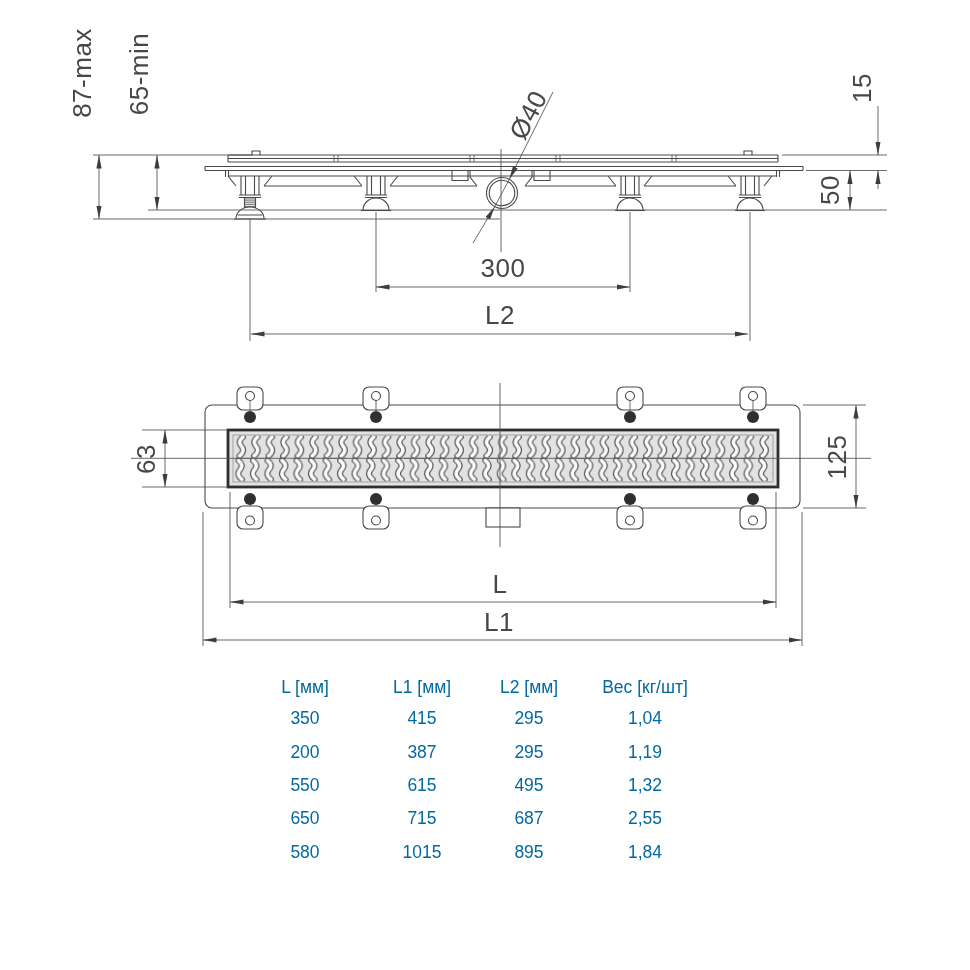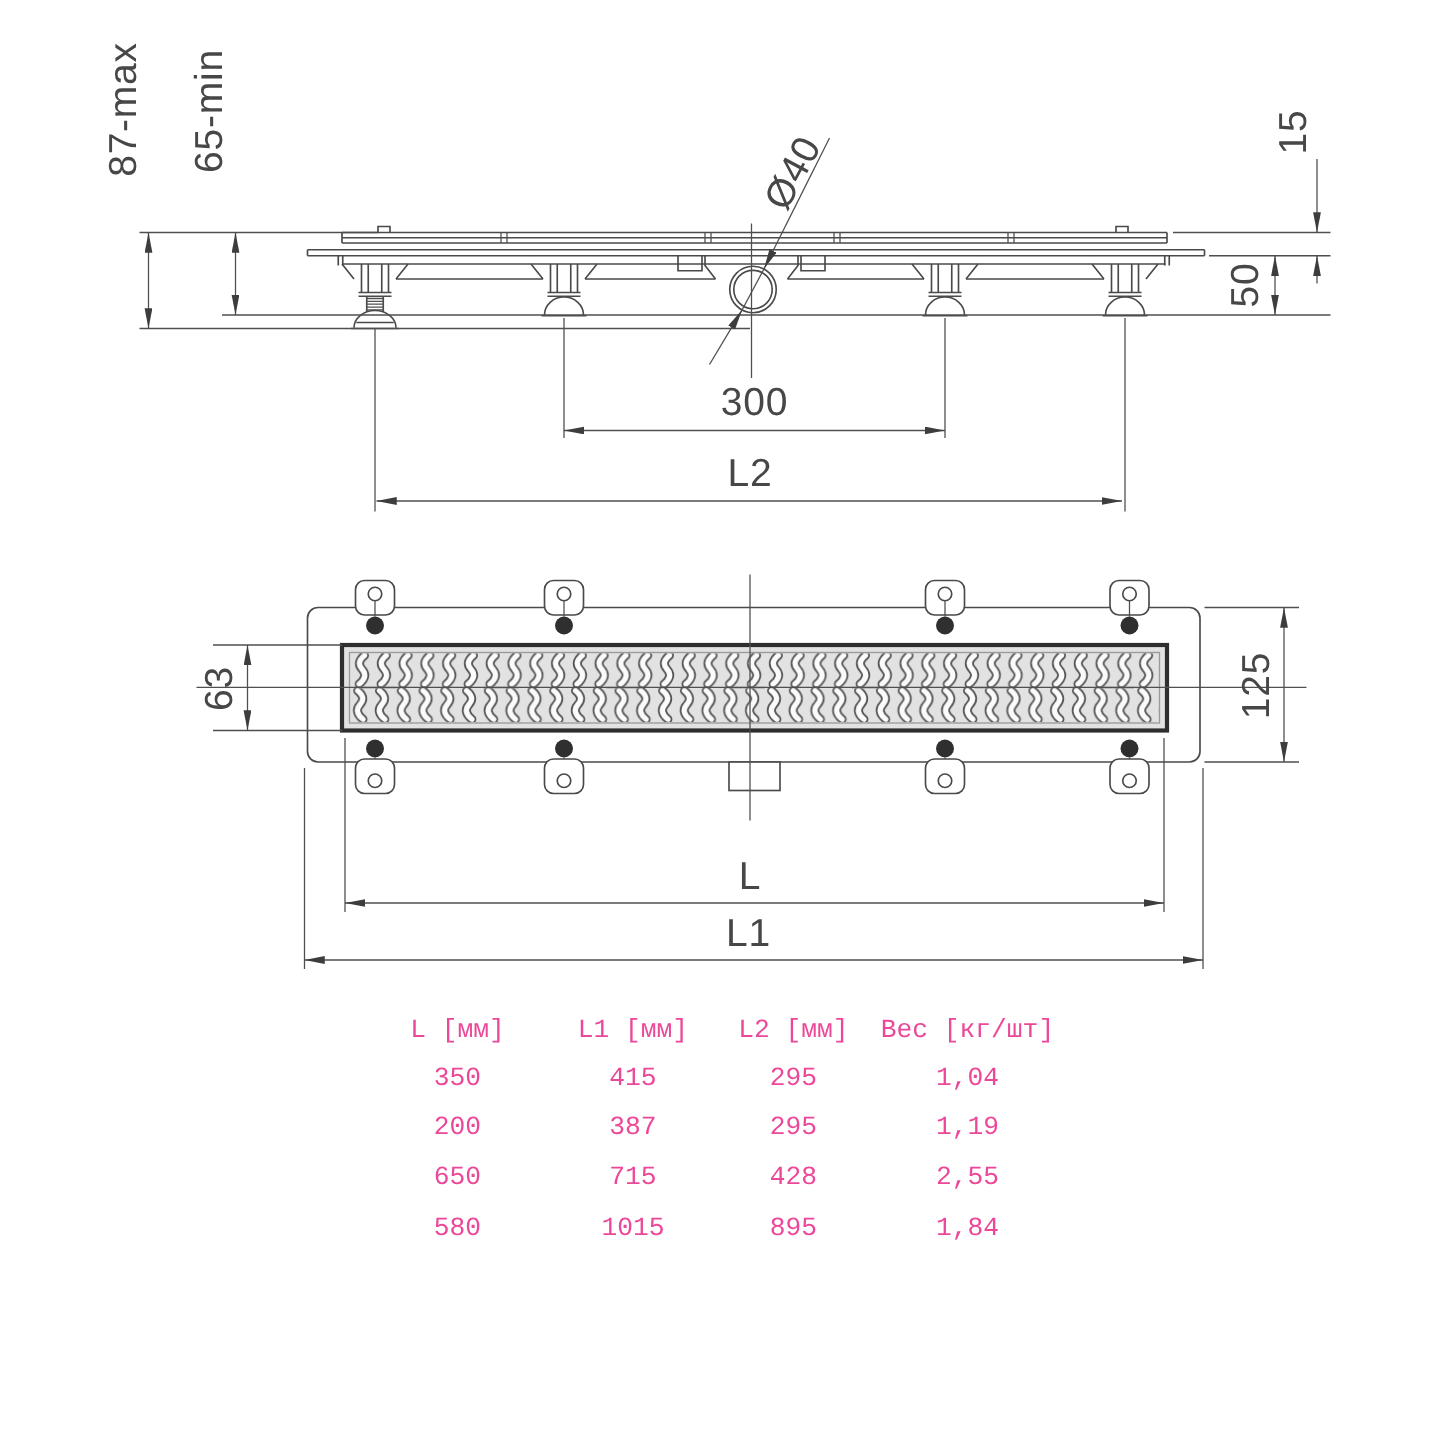--- a/index.html
+++ b/index.html
@@ -6,22 +6,22 @@
   .stage{position:relative;width:970px;height:970px;background:#ffffff;overflow:hidden;
          font-family:"Liberation Sans",sans-serif;}
   svg{position:absolute;left:0;top:0;}
   svg .ln{stroke:#4a4a4a;stroke-width:1.1;fill:none;}
   svg .thin{stroke:#4f4f4f;stroke-width:0.85;fill:none;}
   svg .thick{stroke:#2e2e2e;stroke-width:2.8;}
   svg .fillw{fill:#ffffff;}
   svg .filld{fill:#2f2f2f;stroke:none;}
   svg text{font-family:"Liberation Sans",sans-serif;fill:#474747;font-size:26px;
            text-anchor:middle;dominant-baseline:middle;letter-spacing:0.5px;}
-  .spec{position:absolute;left:240px;top:672px;width:470px;color:#ec4899;
-        font-size:17.5px;font-family:Liberation Mono, monospace;}
+  .spec{position:absolute;left:240px;top:672px;width:470px;color:#0369a1;
+        font-size:17.5px;}
   .specrow{display:grid;grid-template-columns:130px 104px 110px 122px;height:33.4px;
         align-items:center;}
   .specrow div{text-align:center;}
   .spechead{height:30px;}
 </style>
 </head>
 <body>
 
 <div class="stage">
 <svg width="970" height="970" viewBox="0 0 970 970">
@@ -168,23 +168,29 @@
     <div>295</div>
     <div>1,04</div>
   </div>
   <div class="specrow">
     <div>200</div>
     <div>387</div>
     <div>295</div>
     <div>1,19</div>
   </div>
   <div class="specrow">
+    <div>550</div>
+    <div>615</div>
+    <div>495</div>
+    <div>1,32</div>
+  </div>
+  <div class="specrow">
     <div>650</div>
     <div>715</div>
-    <div>428</div>
+    <div>687</div>
     <div>2,55</div>
   </div>
   <div class="specrow">
     <div>580</div>
     <div>1015</div>
     <div>895</div>
     <div>1,84</div>
   </div>
 </div>
 </div>

